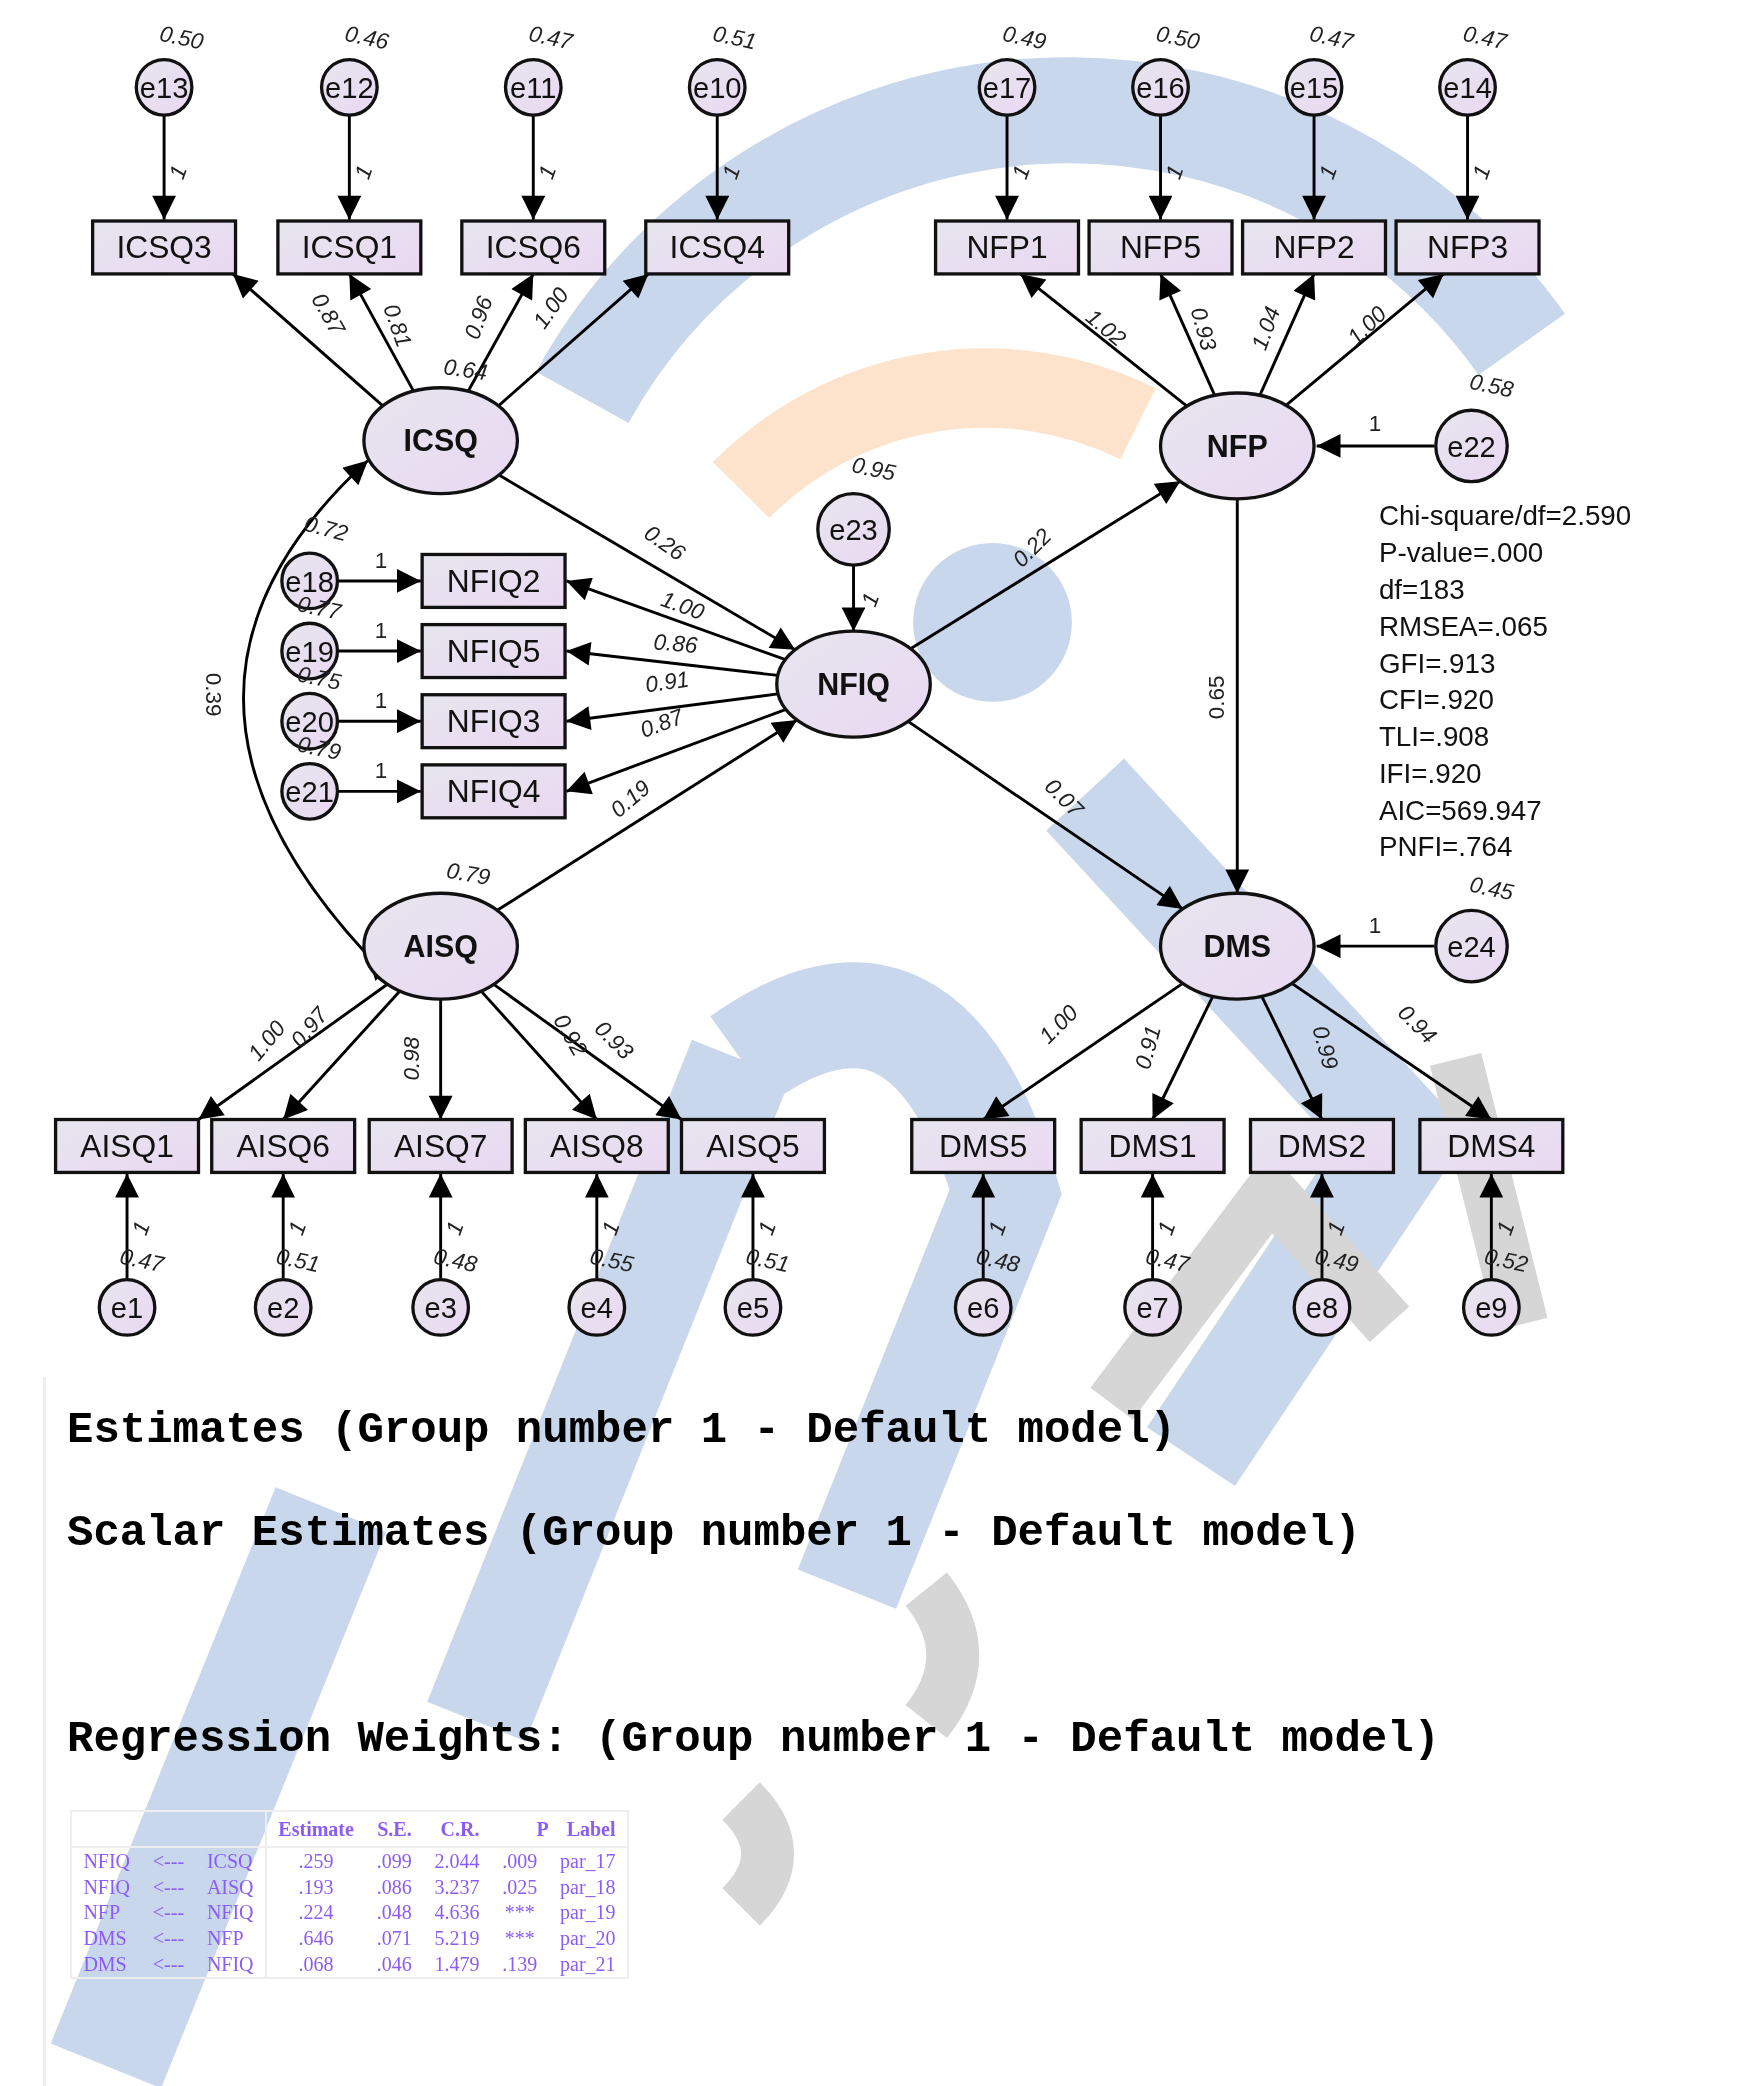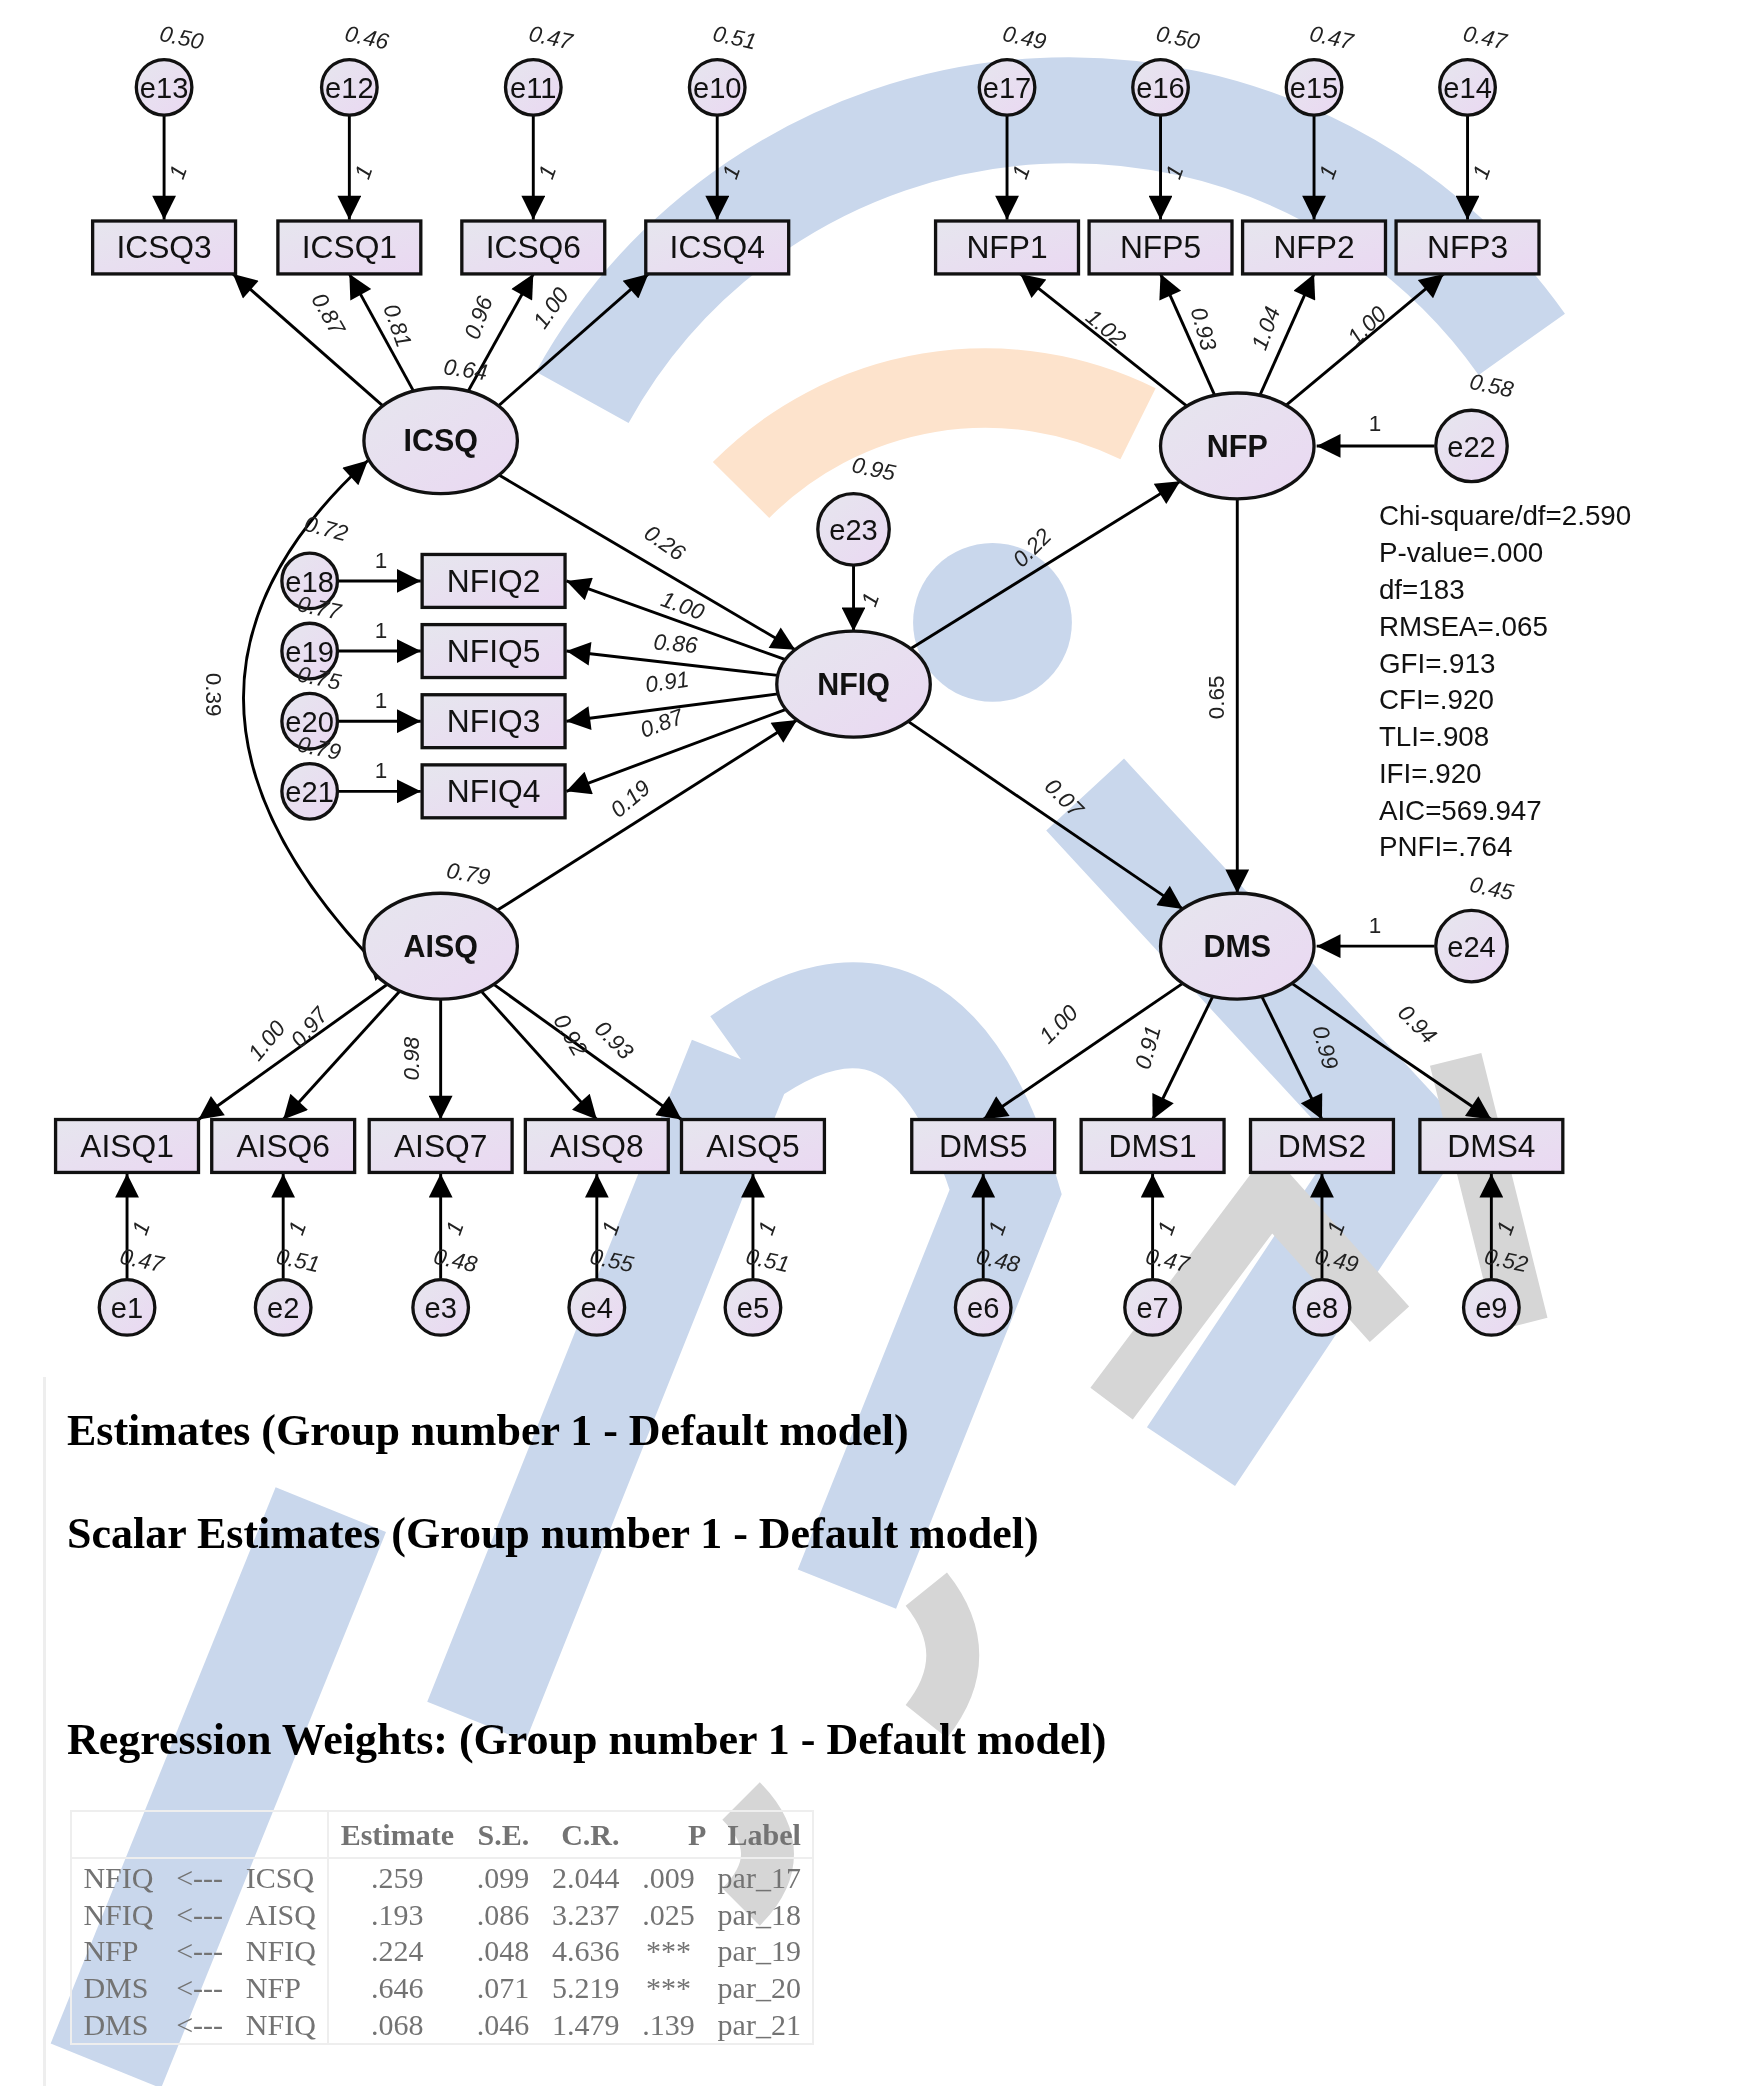--- a/index.html
+++ b/index.html
@@ -7,22 +7,22 @@
   #diagram { position:absolute; left:0; top:0; width:1760px; height:1363px; }
   .wm { position:absolute; left:0; top:0; width:1760px; height:2087px; pointer-events:none; }
   svg text { font-family:"Liberation Sans", sans-serif; }
   .obs-label { font-size:24px; fill:#111; }
   .lat-label { font-size:23px; font-weight:bold; fill:#111; }
   .err-label { font-size:22px; fill:#111; }
   .coef { font-size:17px; font-style:italic; fill:#222; }
   .coef-up { font-size:17px; fill:#222; }
   .fit { font-size:21px; fill:#111; }
   #report { position:absolute; left:43px; top:1377px; width:1704px; height:710px; border-left:3.5px solid #eeeeee; }
-  .rhead { font-family:Liberation Serif, serif; font-weight:bold; font-size:44px; color:#000; position:absolute; left:21px; margin:0; white-space:nowrap; }
-  #reg-table { position:absolute; left:24px; top:433px; border-collapse:collapse; font-family:"Liberation Serif", serif; font-size:30px; color:#737373; border:2.1px solid #eeeeee; }
+  .rhead { font-family:Liberation Mono, monospace; font-weight:bold; font-size:44px; color:#000; position:absolute; left:21px; margin:0; white-space:nowrap; }
+  #reg-table { position:absolute; left:24px; top:433px; border-collapse:collapse; font-family:"Liberation Serif", serif; font-size:20px; color:#8b5cf6; border:2.1px solid #eeeeee; }
   #reg-table th { font-weight:bold; padding:5.7px 11.4px; text-align:right; border-bottom:2.1px solid #eeeeee; }
   #reg-table td { padding:1.4px 11.4px; text-align:center; }
   #reg-table td.l { text-align:left; }
   #reg-table .sep { border-left:2.1px solid #eeeeee; }
 </style>
 </head>
 <body>
 
 <svg class="wm" viewBox="0 0 1330 1576" preserveAspectRatio="none">
   <path d="M440,300 A420,420 0 0 1 1150,260" fill="none" stroke="#c9d7ec" stroke-width="80"></path>

